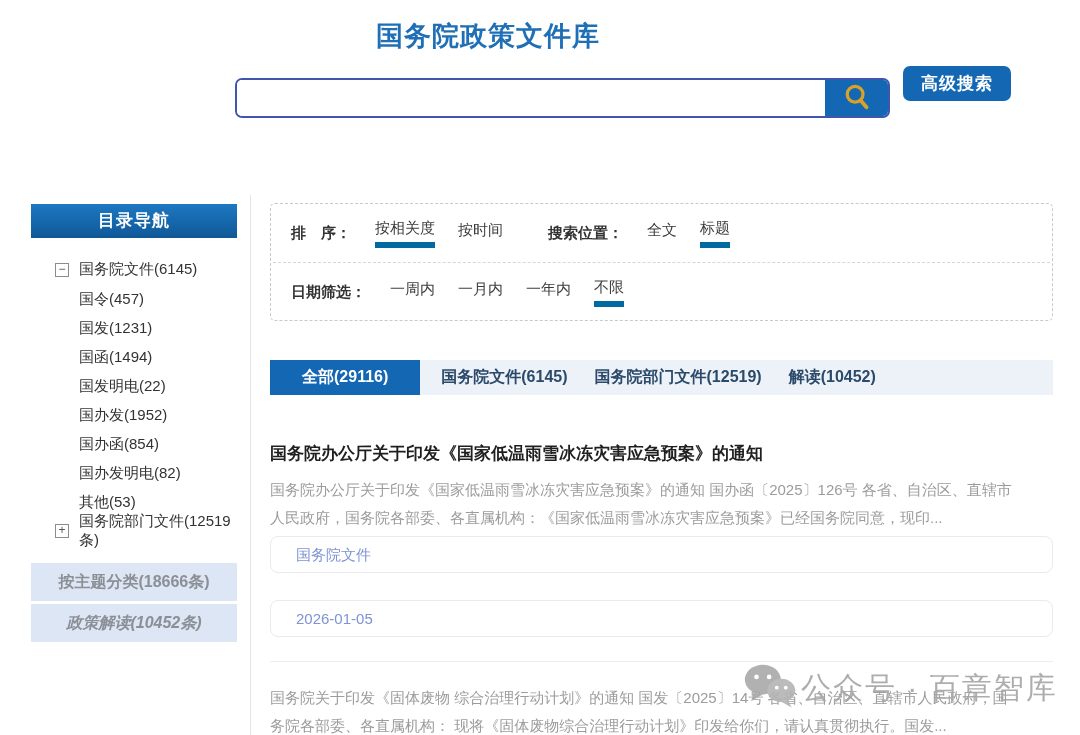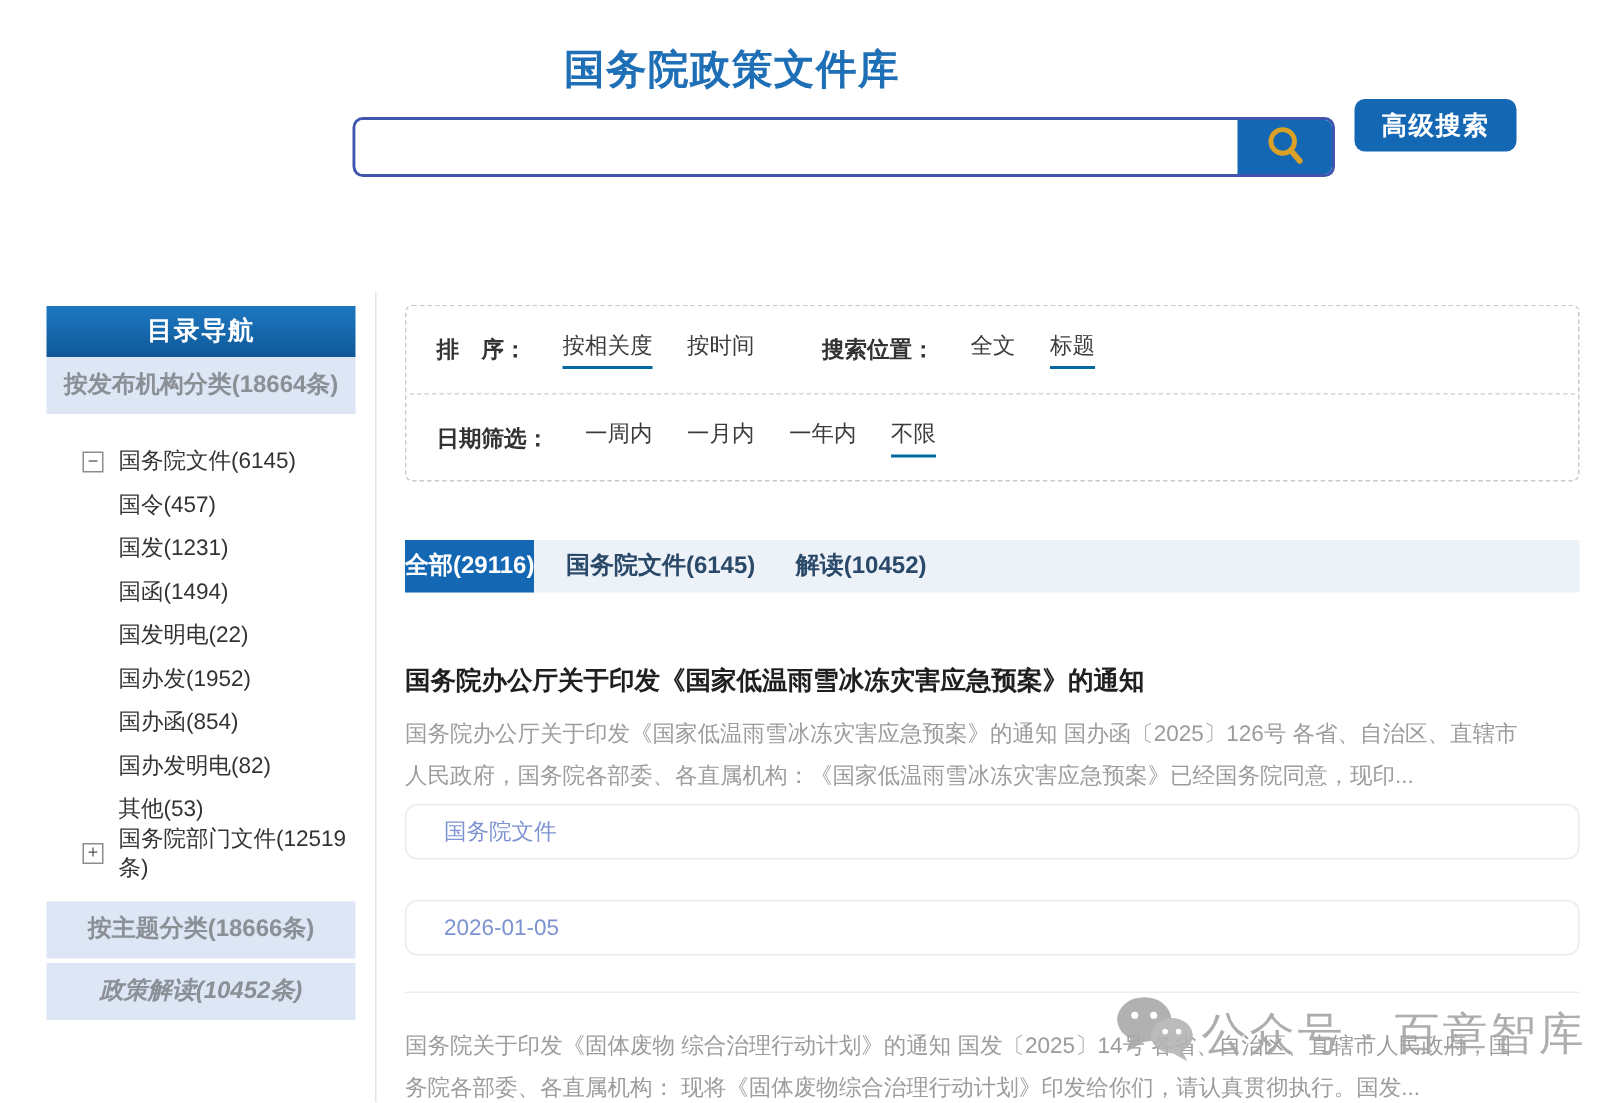--- a/index.html
+++ b/index.html
@@ -2,21 +2,21 @@
 <html><head>
 <meta charset="utf-8">
 <style>
   html,body{margin:0;padding:0;}
   body{
     width:1080px;height:735px;position:relative;overflow:hidden;
     background:#ffffff;font-family:"Liberation Sans",sans-serif;
   }
   
   .page-title{
-    position:absolute;left:376px;top:28px;margin:0;
+    position:absolute;left:376px;top:18px;margin:0;
     font-family:"DejaVu Serif","Liberation Serif",serif;
     font-size:27px;font-weight:700;color:#1e6fb5;letter-spacing:1px;
   }
   .search-bar{
     position:absolute;left:235px;top:78px;width:655px;height:40px;
     border:2px solid #3f55ae;border-radius:7px;box-sizing:border-box;
     display:flex;overflow:hidden;background:#fff;
   }
   .search-input{flex:1;border:none;outline:none;font-size:16px;padding:0 12px;color:#333;}
   .search-button{
@@ -55,29 +55,29 @@
   
   .filter-panel{
     position:absolute;left:270px;top:203px;width:783px;height:118px;
     box-sizing:border-box;border:1px dashed #c9c9c9;border-radius:5px;
   }
   .filter-row{height:58px;display:flex;align-items:center;padding-left:20px;font-size:15px;color:#333;text-align:center;}
   .filter-divider{border-top:1px dashed #d6d6d6;margin:0 2px;}
   .f-label{font-weight:bold;margin-right:24px;}
   .f-label.scope{margin-left:22px;}
   .f-opt{margin-right:23px;cursor:pointer;color:#3c3c3c;padding-bottom:4px;border-bottom:2px solid transparent;}
-  .f-opt.active{border-bottom:2px solid #0369a1;}
+  .f-opt.active{border-bottom:6px solid #0369a1;}
   
   .tab-bar{
     position:absolute;left:270px;top:360px;width:783px;height:35px;
     background:#edf2f9;display:flex;align-items:stretch;
     font-size:16px;font-weight:bold;
   }
   .tab{display:flex;align-items:center;color:#2b4a69;cursor:pointer;margin-left:15px;padding:0 6px;}
-  .tab.active{background:#1367b3;color:#fff;margin-left:0;padding:0 0;}
+  .tab.active{background:#1367b3;color:#fff;margin-left:0;padding:0 32px;}
   
   .results{position:absolute;left:270px;top:443px;width:783px;}
   .result-title{font-size:17px;font-weight:bold;color:#1f1f1f;line-height:22px;margin-bottom:11px;cursor:pointer;}
   .result-summary{font-size:15px;color:#9c9c9c;line-height:28px;width:748px;margin-bottom:4px;}
   .result-tags{display:flex;gap:27px;flex-direction:column;}
   .tag{
     display:inline-block;height:37px;line-height:35px;box-sizing:border-box;
     padding:0 25px;border:1px solid #e8eaee;border-radius:8px;
     color:#7e93d2;font-size:15px;background:#fff;cursor:pointer;
   }
@@ -103,21 +103,20 @@
           <circle cx="10.5" cy="9.8" r="6.3" fill="none" stroke="#d9a227" stroke-width="2.6"></circle>
           <line x1="14.8" y1="14.6" x2="19.6" y2="20.2" stroke="#d9a227" stroke-width="3.1" stroke-linecap="round"></line>
         </svg>
       </span>
     </button>
   </div>
   <button class="advanced-button">高级搜索</button>
 
   <div class="sidebar">
     <div class="nav-header">目录导航</div>
-    <div class="side-section">按发布机构分类(18664条)</div>
 
     <div class="tree">
       <div class="tree-parent">
         <span class="tree-toggle">−</span>
         <span>国务院文件(6145)</span>
       </div>
       <div class="tree-child">国令(457)</div>
       <div class="tree-child">国发(1231)</div>
       <div class="tree-child">国函(1494)</div>
       <div class="tree-child">国发明电(22)</div>
@@ -151,20 +150,21 @@
       <span class="f-opt">一周内</span>
       <span class="f-opt">一月内</span>
       <span class="f-opt">一年内</span>
       <span class="f-opt active">不限</span>
     </div>
   </div>
 
   <div class="tab-bar">
     <div class="tab active">全部(29116)</div>
     <div class="tab">国务院文件(6145)</div>
+    <div class="tab">国务院部门文件(12519)</div>
     <div class="tab">解读(10452)</div>
   </div>
 
   <div class="results">
     <div class="result">
       <div class="result-title">国务院办公厅关于印发《国家低温雨雪冰冻灾害应急预案》的通知</div>
       <div class="result-summary">国务院办公厅关于印发《国家低温雨雪冰冻灾害应急预案》的通知 国办函〔2025〕126号 各省、自治区、直辖市人民政府，国务院各部委、各直属机构：《国家低温雨雪冰冻灾害应急预案》已经国务院同意，现印...</div>
       <div class="result-tags">
         <span class="tag">国务院文件</span>
         <span class="tag">2026-01-05</span>

